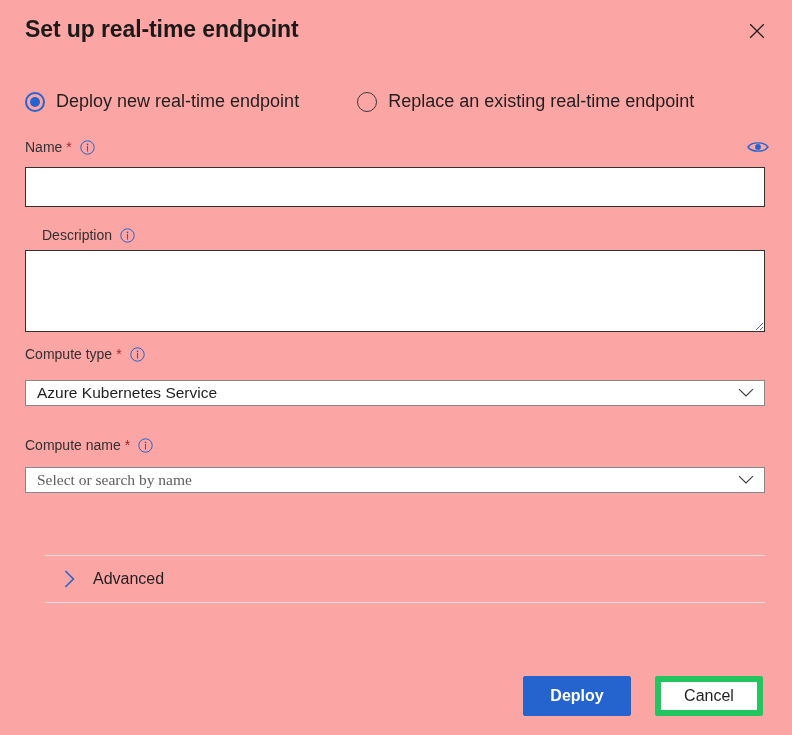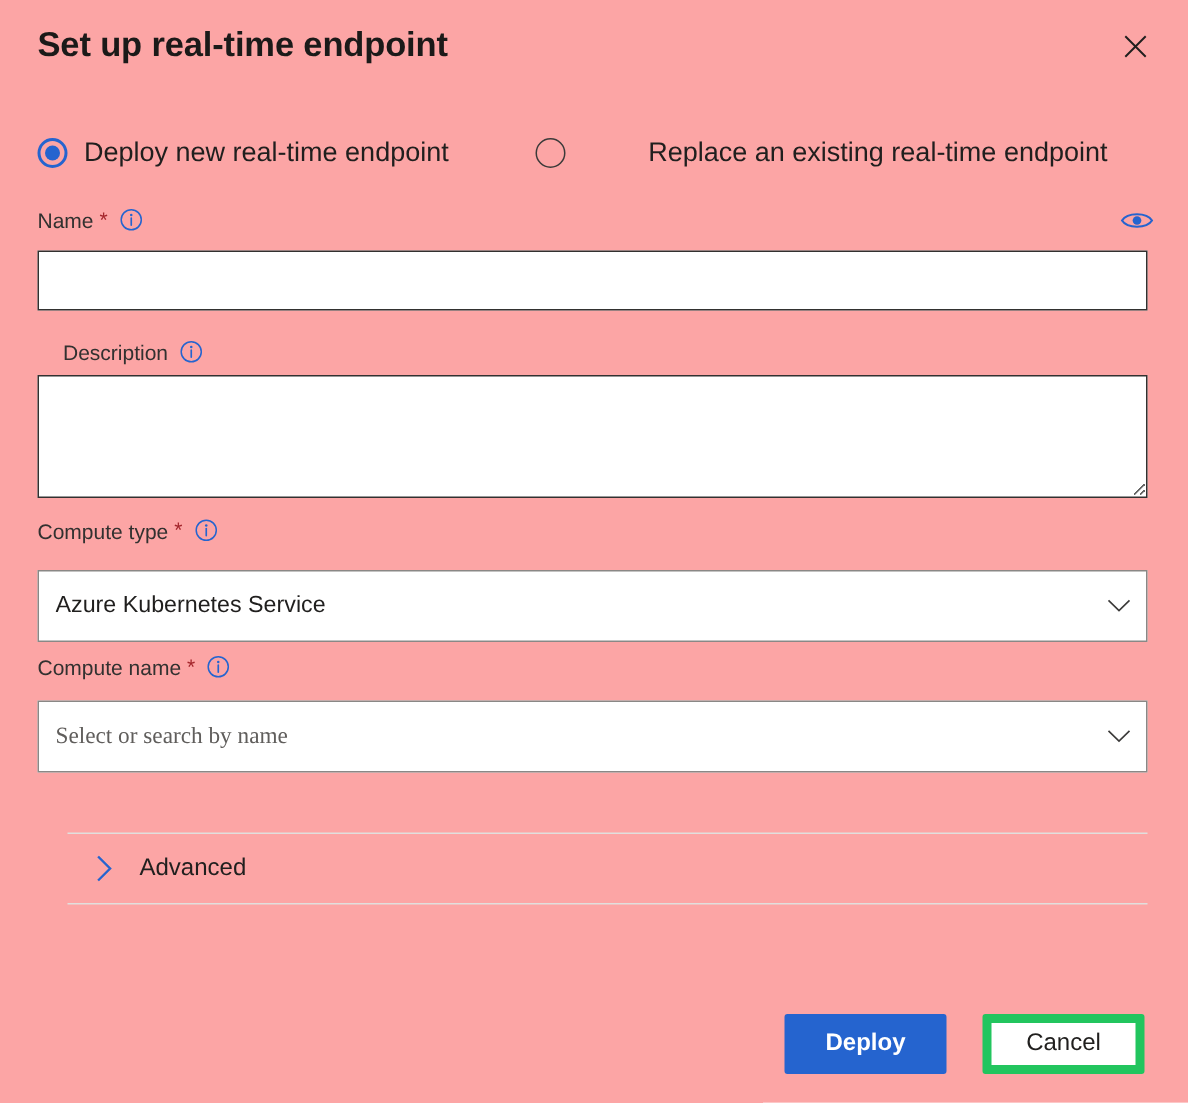--- a/index.html
+++ b/index.html
@@ -54,21 +54,21 @@
     left: 25px;
     top: 91px;
     display: flex;
     align-items: center;
   }
   .radio-option {
     display: flex;
     align-items: center;
     cursor: pointer;
   }
-  .radio-option + .radio-option { margin-left: 58px; gap: 44px; }
+  .radio-option + .radio-option { margin-left: 58px; }
   .radio-mark {
     width: 20px;
     height: 20px;
     border-radius: 50%;
     border: 1.6px solid #3b3a39;
     box-sizing: border-box;
     position: relative;
     flex: 0 0 auto;
   }
   .radio-mark.checked {
@@ -90,20 +90,21 @@
     margin-left: 11px;
     font-size: 18px;
     color: #201f1e;
     white-space: nowrap;
   }
 
   
   .field-label {
     position: absolute;
     display: flex;
+    align-items: center;
     font-size: 14px;
     color: #323130;
     white-space: nowrap;
   }
   .req-star {
     color: #a4262c;
     margin-left: 4px;
     font-size: 14px;
     line-height: 1;
   }
@@ -166,21 +167,21 @@
     resize: vertical;
     outline: none;
     border-radius: 0;
   }
 
   
   .dropdown {
     position: absolute;
     left: 25px;
     width: 740px;
-    height: 48px;
+    height: 26px;
     box-sizing: border-box;
     border: 1px solid #8a8886;
     background: #ffffff;
     display: flex;
     align-items: center;
     padding: 0 10px 0 11px;
     cursor: pointer;
   }
   .dropdown-value {
     flex: 1 1 auto;

